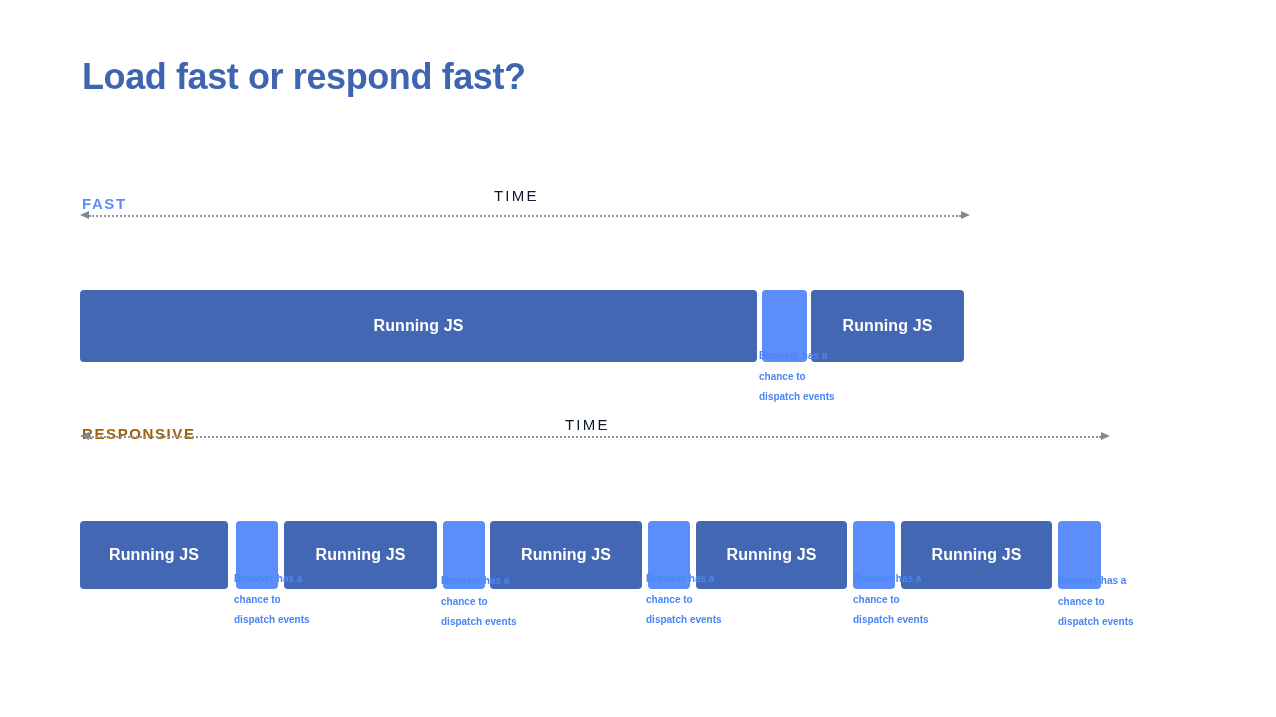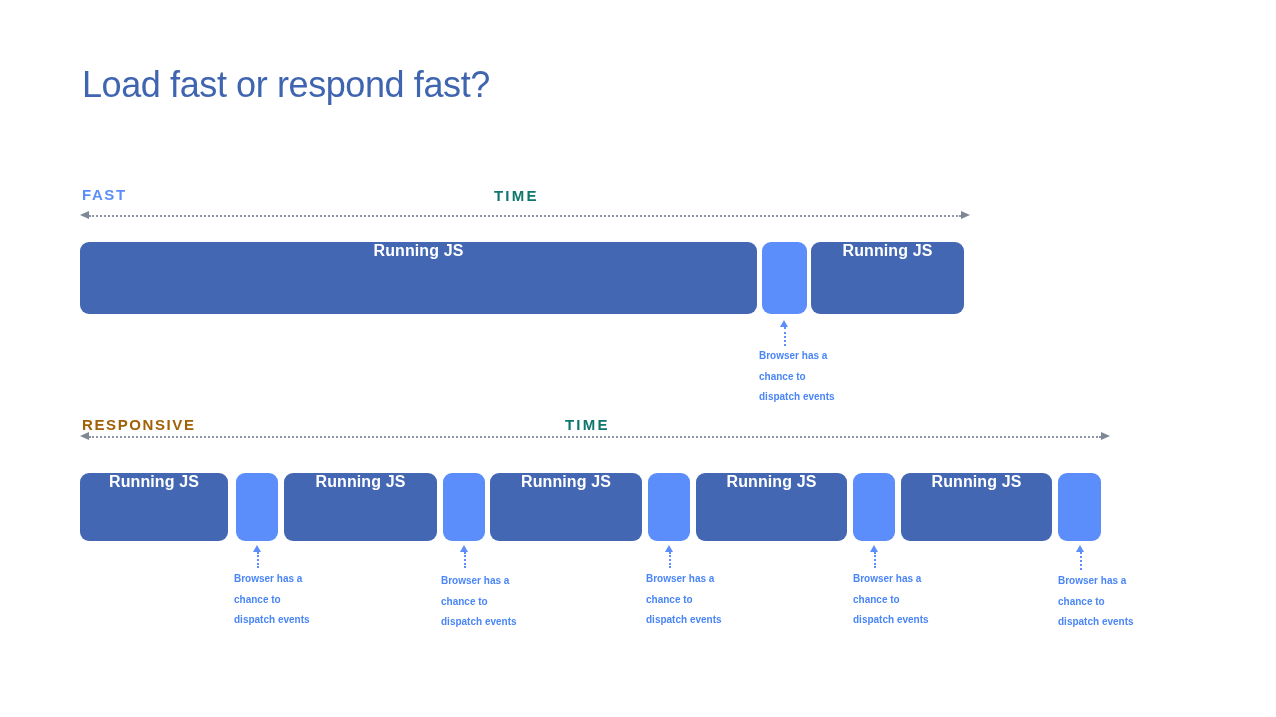--- a/index.html
+++ b/index.html
@@ -19,45 +19,46 @@
   .slide {
     position: absolute;
     inset: 0;
     background: #ffffff;
   }
 
   
   .title {
     position: absolute;
     left: 82px;
-    top: 64px;
+    top: 56px;
     font-size: 36px;
-    font-weight: normal;
+    font-weight: bold;
     color: #3f64b0;
     letter-spacing: -0.4px;
     white-space: nowrap;
   }
 
   
   .section-label {
     position: absolute;
     font-size: 15px;
     font-weight: bold;
     letter-spacing: 1.6px;
     white-space: nowrap;
+    margin-top: 9px;
   }
   .section-label.fast   { left: 82px; top: 186px; color: #5b8efb; }
   .section-label.resp   { left: 82px; top: 416px; color: #a16207; }
 
   .time-label {
     position: absolute;
     font-size: 15px;
-    font-weight: bold;
+    font-weight: normal;
     letter-spacing: 2.2px;
-    color: #0f766e;
+    color: #0f172a;
     white-space: nowrap;
   }
   .time-label.t1 { left: 494px; top: 187px; }
   .time-label.t2 { left: 565px; top: 416px; }
 
   
   .axis {
     position: absolute;
     height: 9px;
   }
@@ -79,25 +80,26 @@
   }
   .axis .arrow.left  { left: 0;  border-right: 9px solid #7e8794; }
   .axis .arrow.right { right: 0; border-left: 9px solid #7e8794; }
 
   .axis.a1 { left: 80px; top: 211px; width: 890px; }
   .axis.a2 { left: 80px; top: 432px; width: 1030px; }
 
   
   .bar {
     position: absolute;
-    border-radius: 9px;
+    border-radius: 4px;
     display: flex;
-    align-items: flex-start;
+    align-items: center;
     justify-content: center;
     box-sizing: border-box;
+    margin-top: 48px;
   }
   .bar.run {
     background: #4467b3;
     color: #ffffff;
     font-size: 16px;
     font-weight: bold;
     letter-spacing: 0.1px;
   }
   .bar.gap {
     background: #5b8efb;

